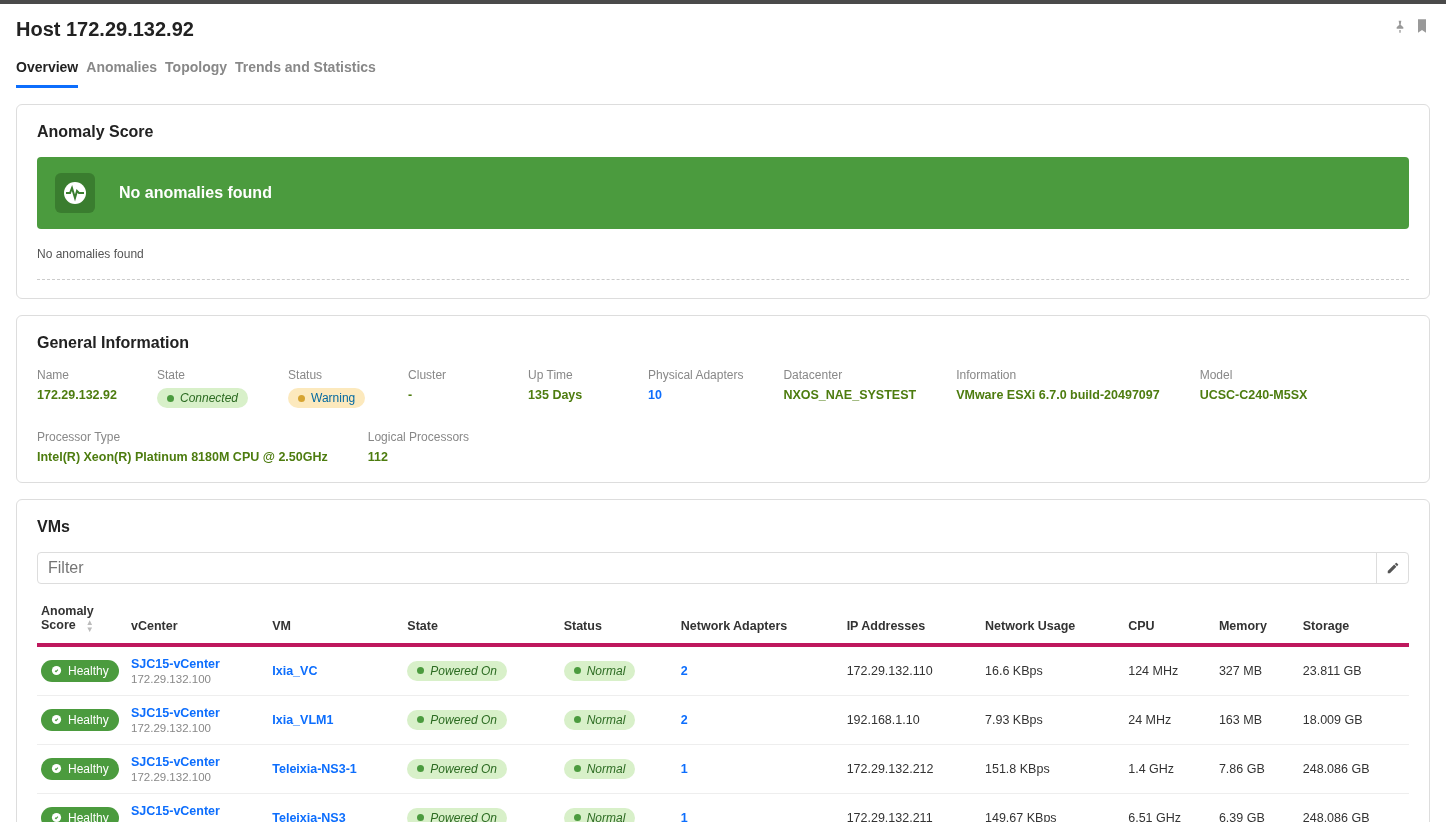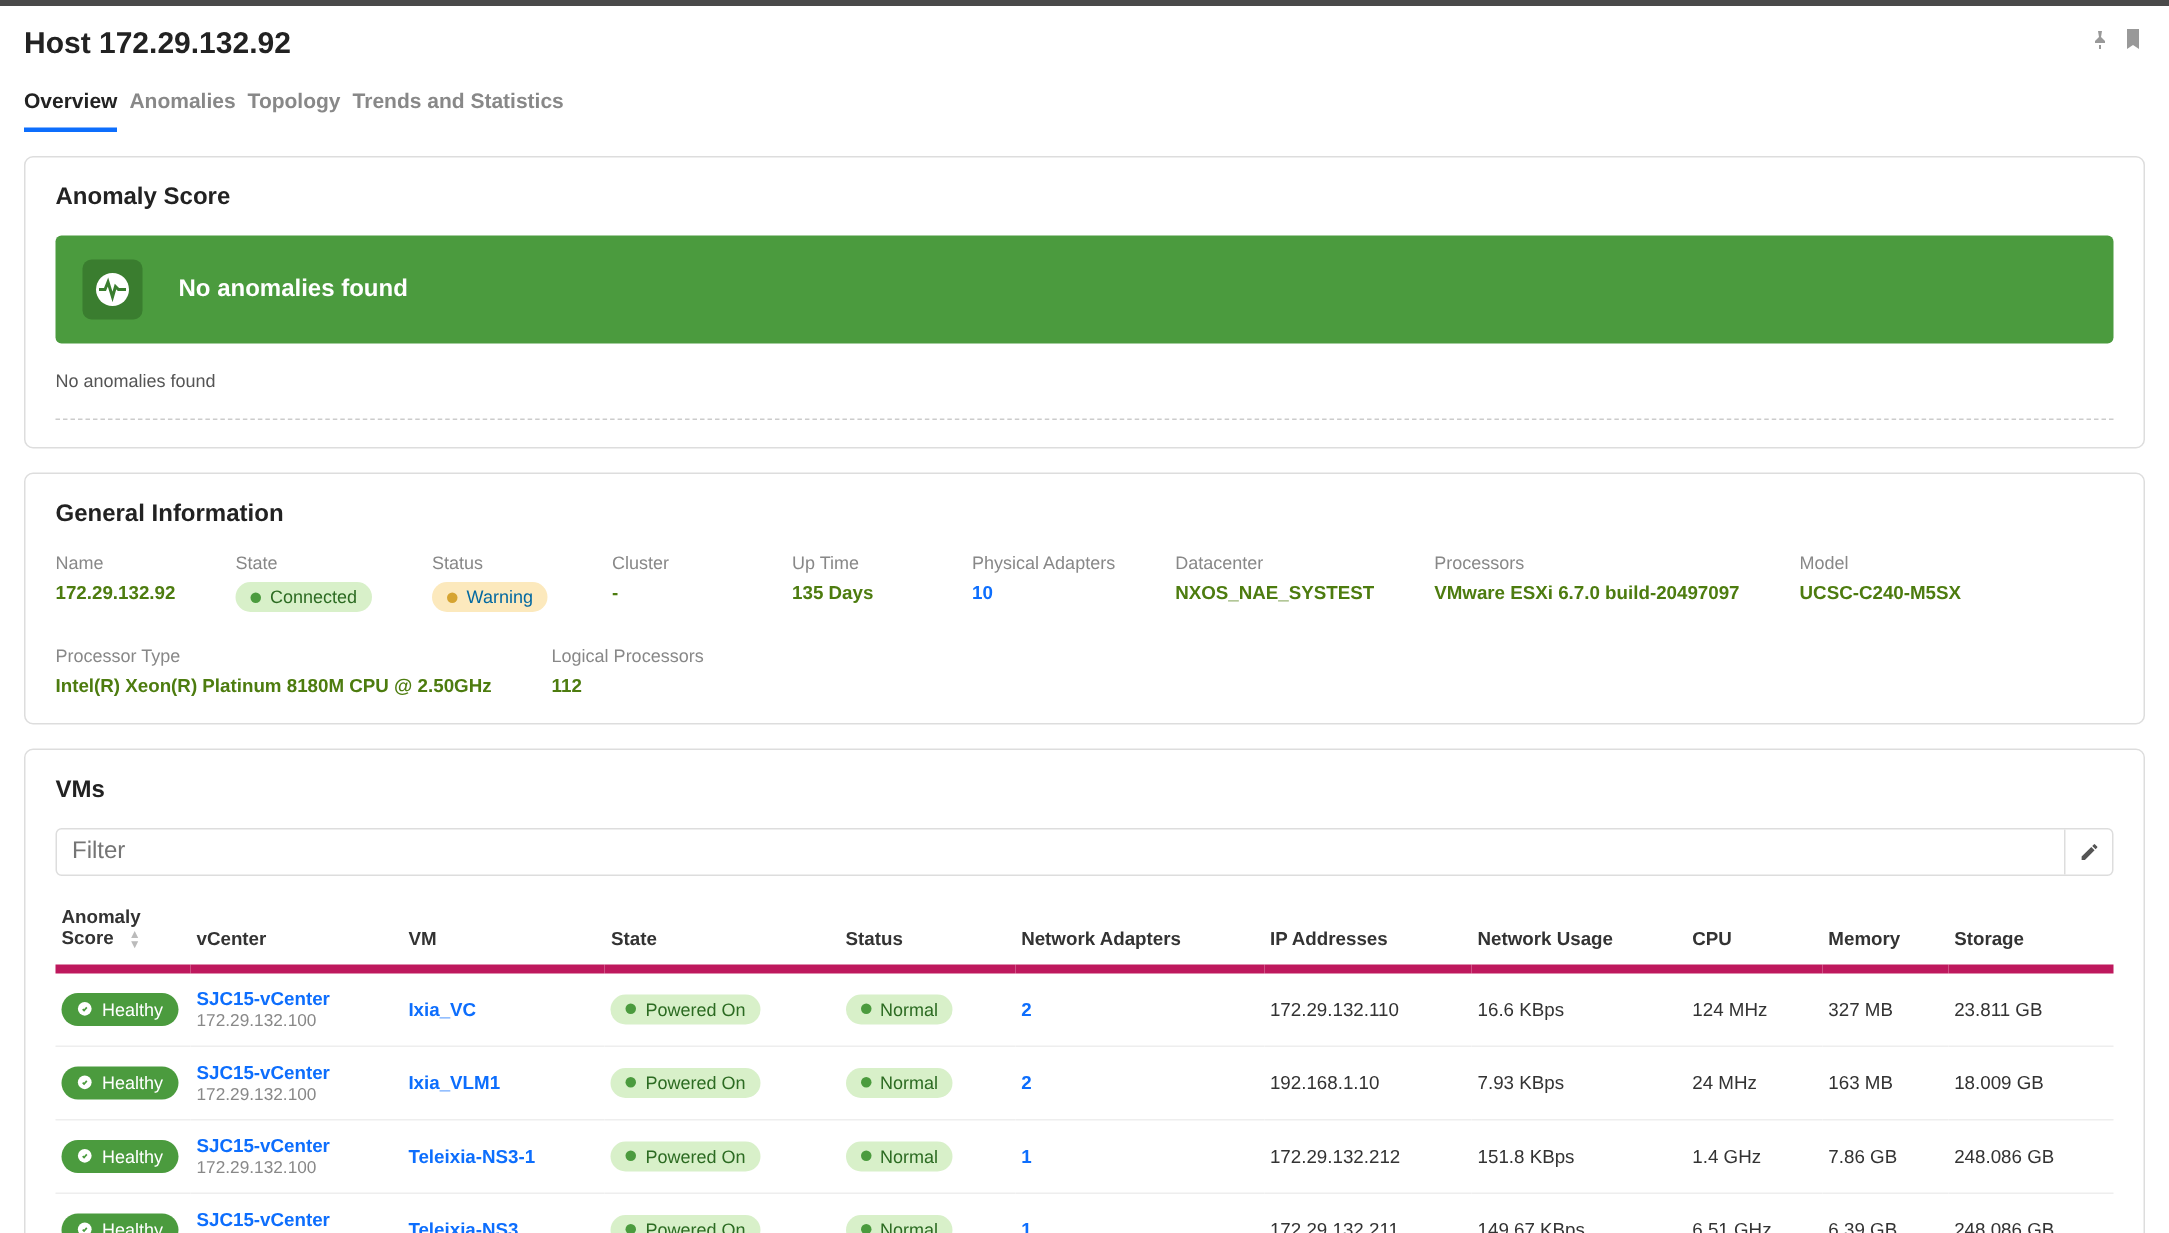--- a/index.html
+++ b/index.html
@@ -122,21 +122,21 @@
     align-items: center;
     gap: 6px;
     padding: 3px 10px;
     border-radius: 12px;
     font-size: 12px;
     font-weight: 500;
   }
   .pill .dot {
     width: 7px; height: 7px; border-radius: 50%;
   }
-  .pill-green { background: #d8f0c9; color: #2c6b22; }
+  .pill-green { background: #d8f0c9; color: #2c6b22; font-style: italic; }
   .pill-green .dot { background: #4b9b3e; }
   .pill-yellow { background: #fce9bd; color: #0369a1; }
   .pill-yellow .dot { background: #d6a431; }
   .pill-healthy {
     background: #4b9b3e;
     color: #fff;
     font-weight: 400;
     padding: 4px 10px;
   }
   .pill-healthy svg { width: 11px; height: 11px; fill: #fff; }
@@ -168,21 +168,21 @@
   table.vm-table {
     width: 100%;
     border-collapse: collapse;
     font-size: 12.5px;
   }
   .vm-table th {
     text-align: left;
     font-weight: 600;
     color: #333;
     padding: 10px 8px 10px 4px;
-    border-bottom: 6px solid #be185d;
+    border-bottom: 4px solid #be185d;
     vertical-align: bottom;
   }
   .vm-table th.anomaly-col { width: 90px; }
   .sort-arrows {
     display: inline-flex;
     flex-direction: column;
     gap: 0;
     margin-left: 10px;
     vertical-align: middle;
   }
@@ -269,21 +269,21 @@
         </div>
         <div class="info-item">
           <div class="info-label">Physical Adapters</div>
           <div class="info-value info-link">10</div>
         </div>
         <div class="info-item">
           <div class="info-label">Datacenter</div>
           <div class="info-value">NXOS_NAE_SYSTEST</div>
         </div>
         <div class="info-item">
-          <div class="info-label">Processors</div>
+          <div class="info-label">Information</div>
           <div class="info-value">VMware ESXi 6.7.0 build-20497097</div>
         </div>
         <div class="info-item">
           <div class="info-label">Model</div>
           <div class="info-value">UCSC-C240-M5SX</div>
         </div>
         <div class="info-item">
           <div class="info-label">Processor Type</div>
           <div class="info-value">Intel(R) Xeon(R) Platinum 8180M CPU @ 2.50GHz</div>
         </div>

